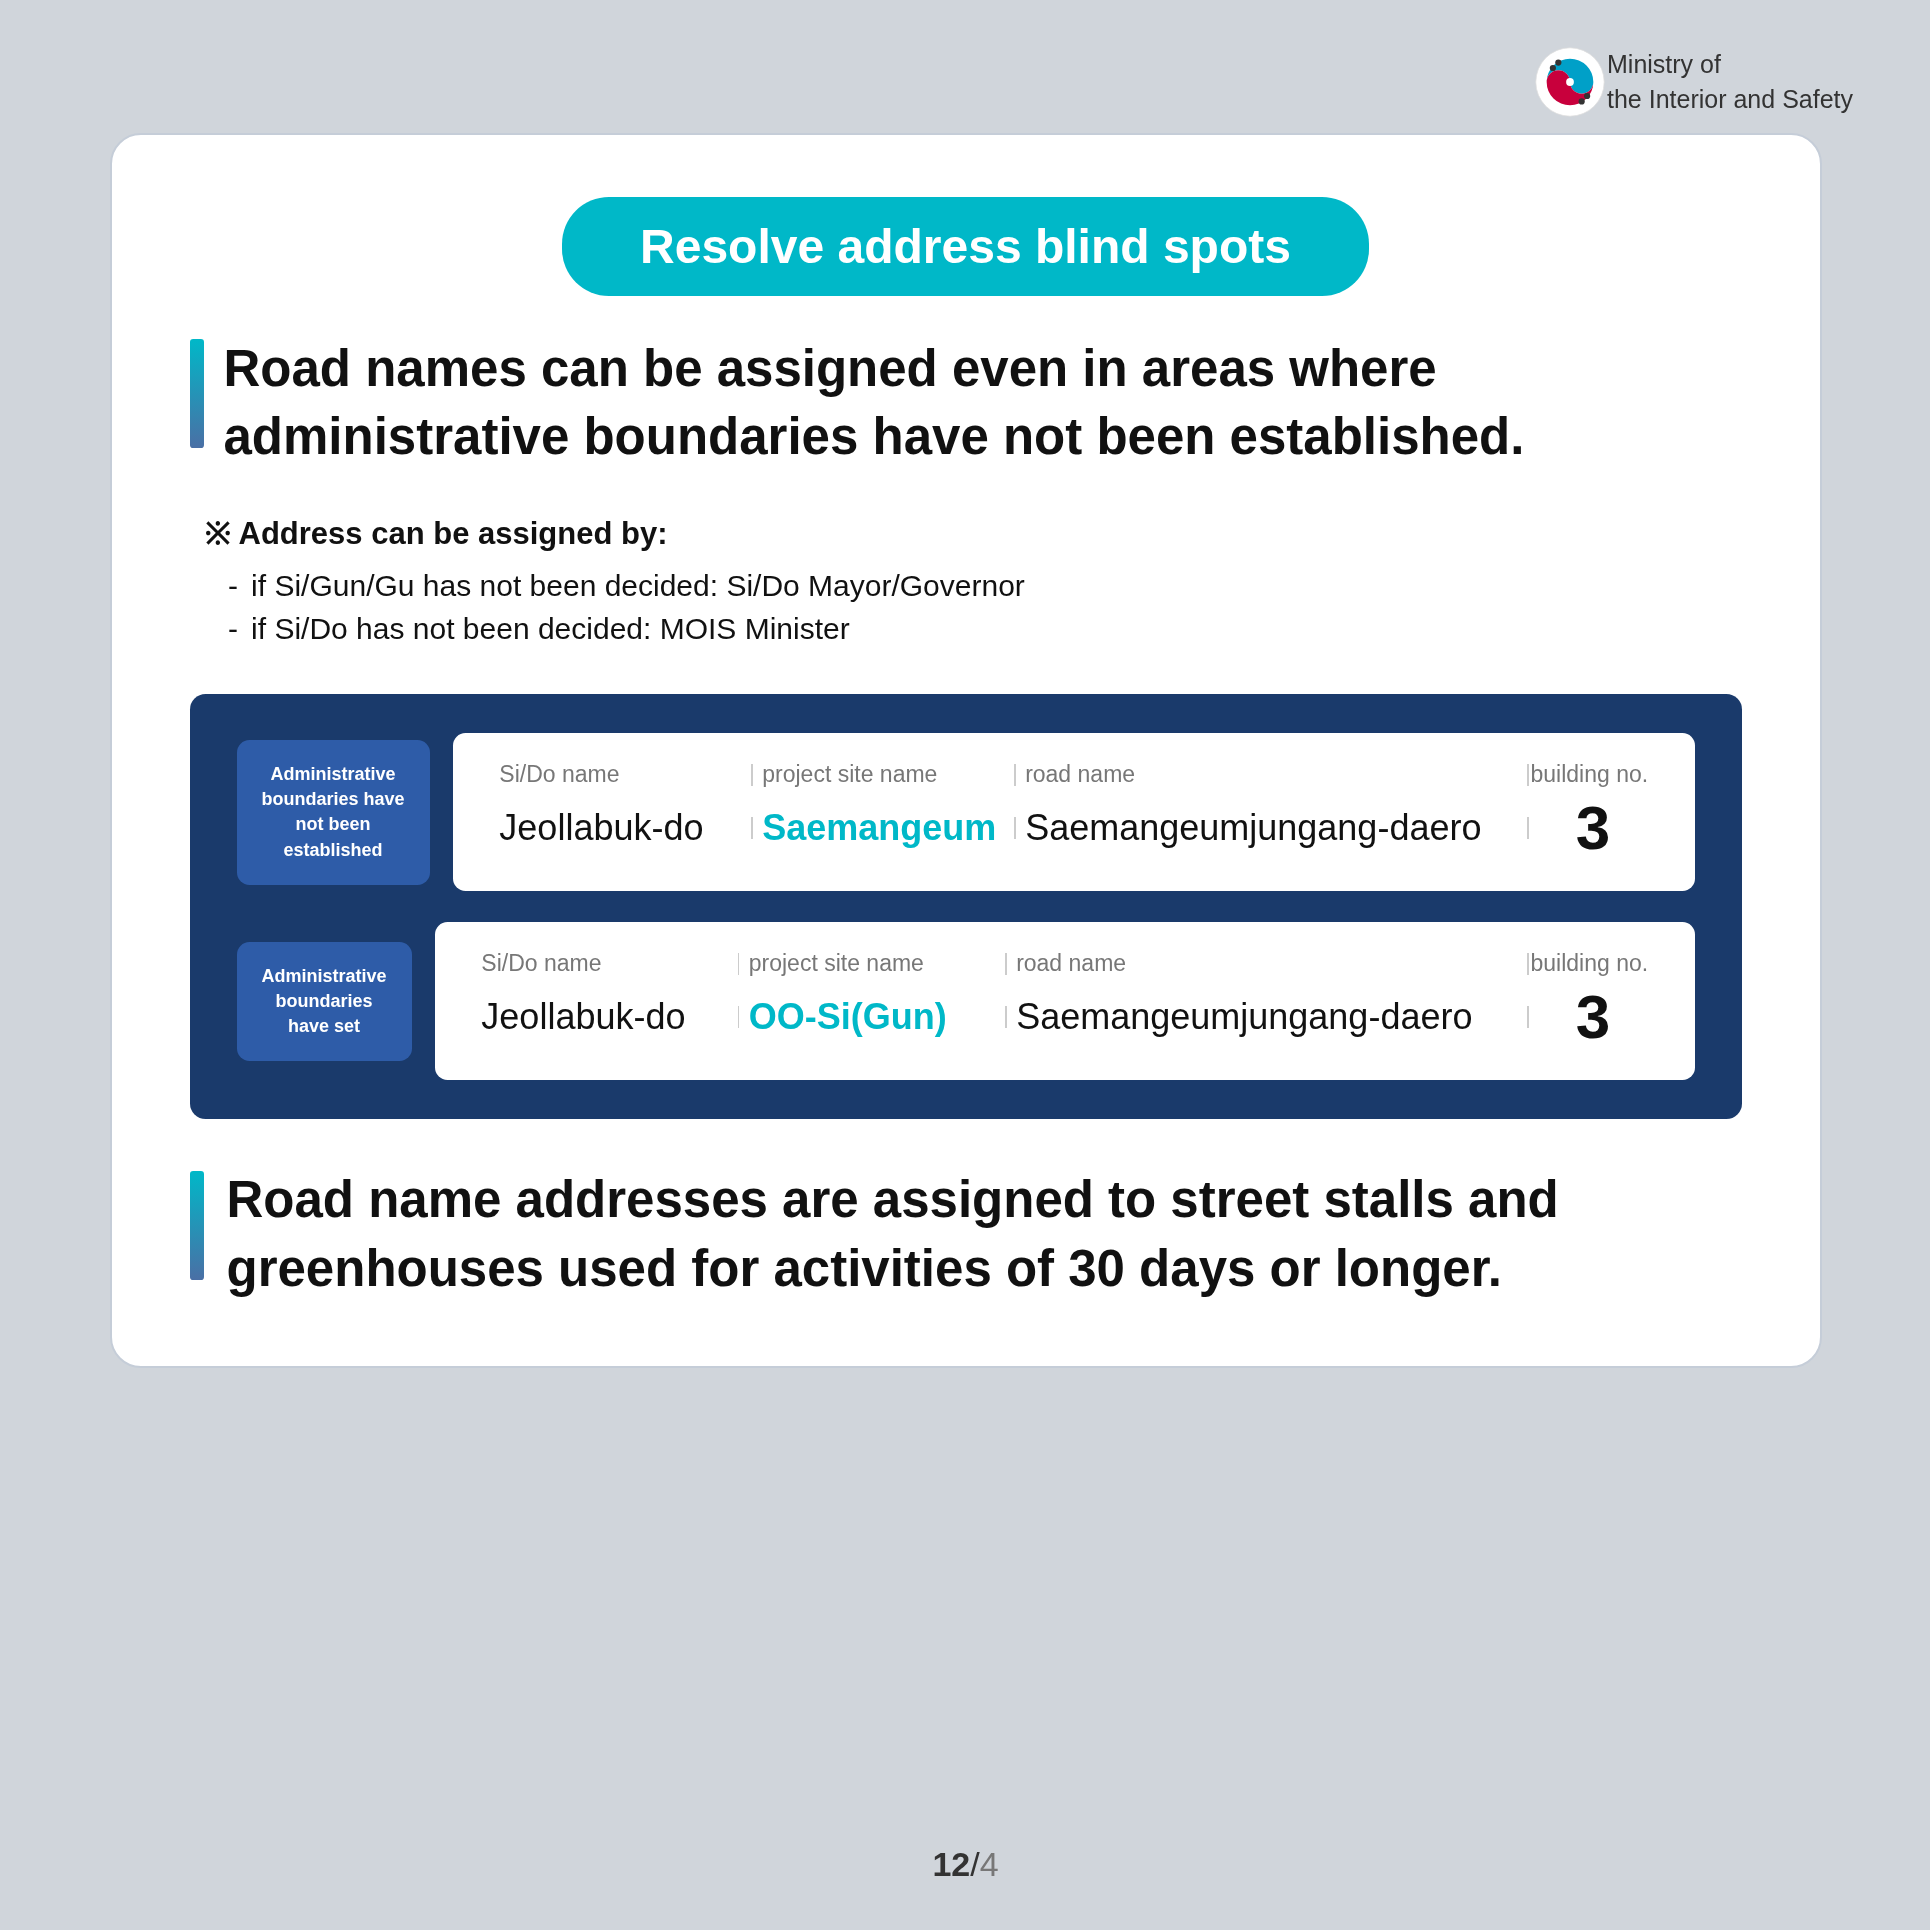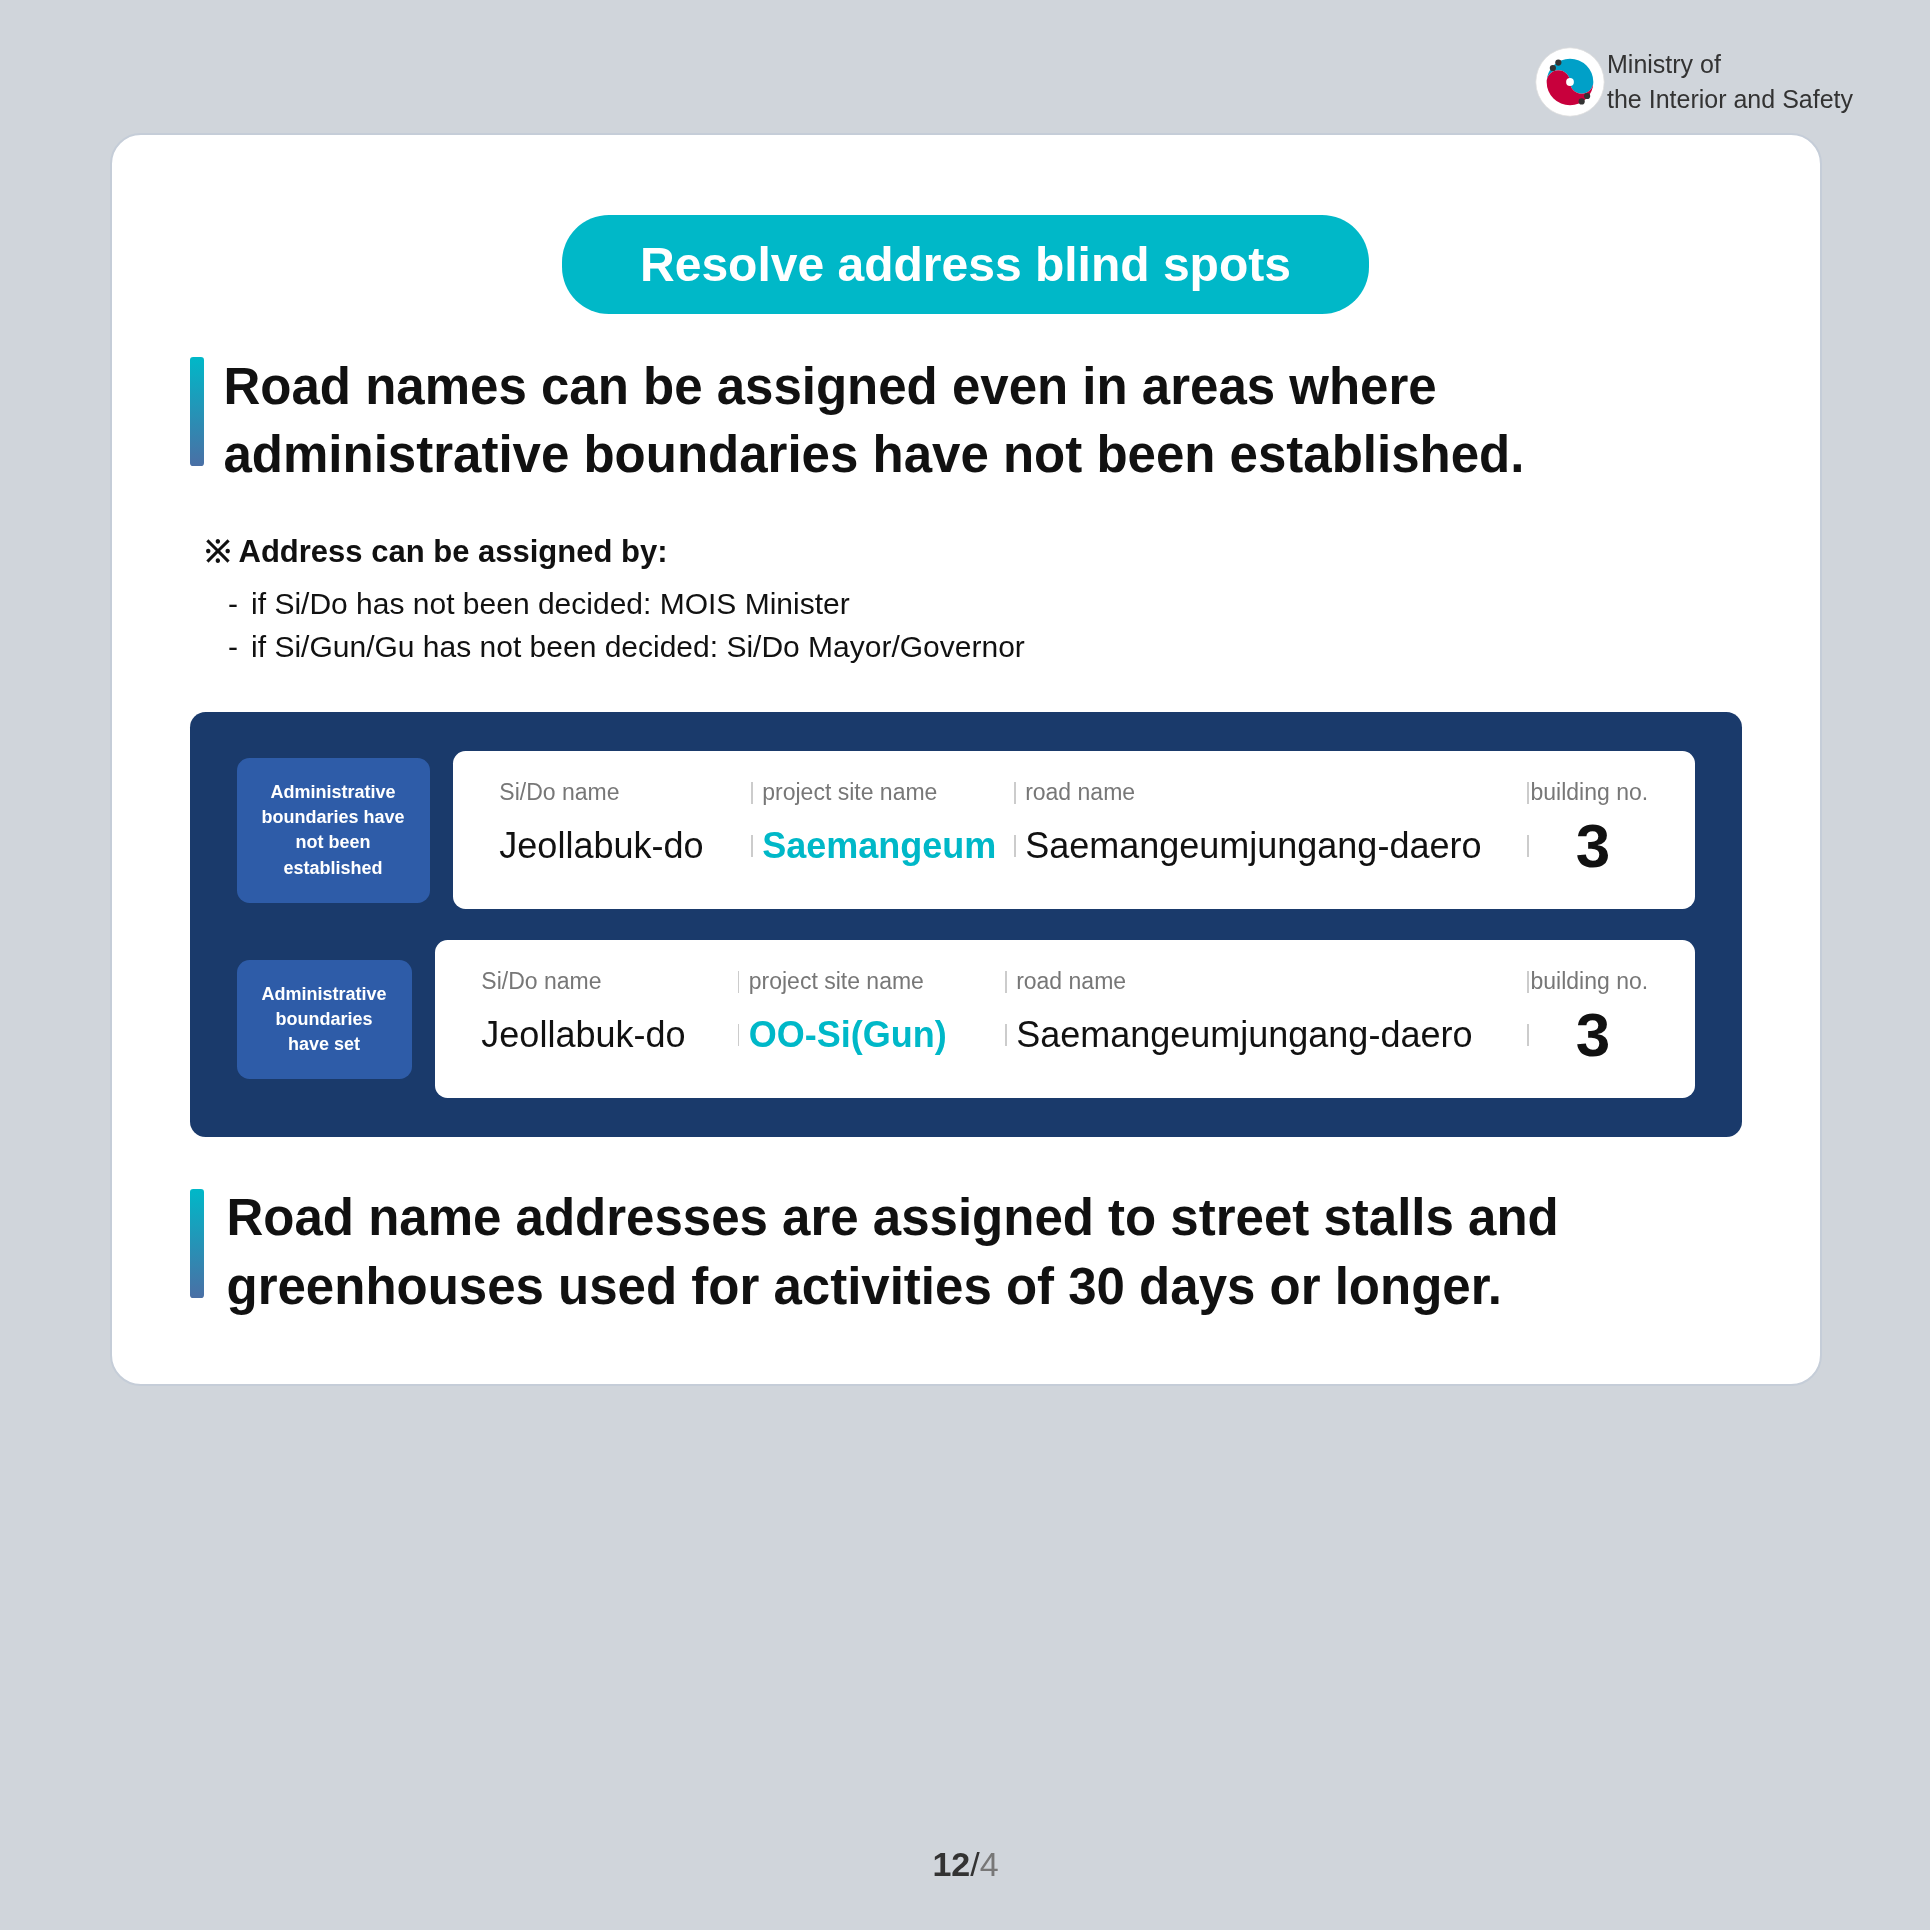--- a/index.html
+++ b/index.html
@@ -54,21 +54,20 @@
     }
     
     .title-pill {
       display: flex;
       justify-content: center;
     }
     .pill {
       background: #00b8c8;
       border-radius: 47px;
       padding: 22px 78px;
-      margin-top: 18px;
     }
     .pill-text {
       font-size: 48px;
       font-weight: bold;
       color: #fff;
       white-space: nowrap;
     }
     
     .section-heading {
       display: flex;
@@ -267,22 +266,22 @@
     <div class="section-heading">
       <div class="heading-bar"></div>
       <div class="heading-text">
         Road names can be assigned even in areas where<br>administrative boundaries have not been established.
       </div>
     </div>
 
     <div class="note-section">
       <div class="note-title">※ Address can be assigned by:</div>
       <ul class="note-list">
+        <li>if Si/Gun/Gu has not been decided: Si/Do Mayor/Governor</li>
         <li>if Si/Do has not been decided: MOIS Minister</li>
-        <li>if Si/Gun/Gu has not been decided: Si/Do Mayor/Governor</li>
       </ul>
     </div>
 
     <div class="example-section">
 
       <div class="example-row">
         <div class="example-badge">
           Administrative<br>boundaries have<br>not been<br>established
         </div>
         <div class="address-card">

